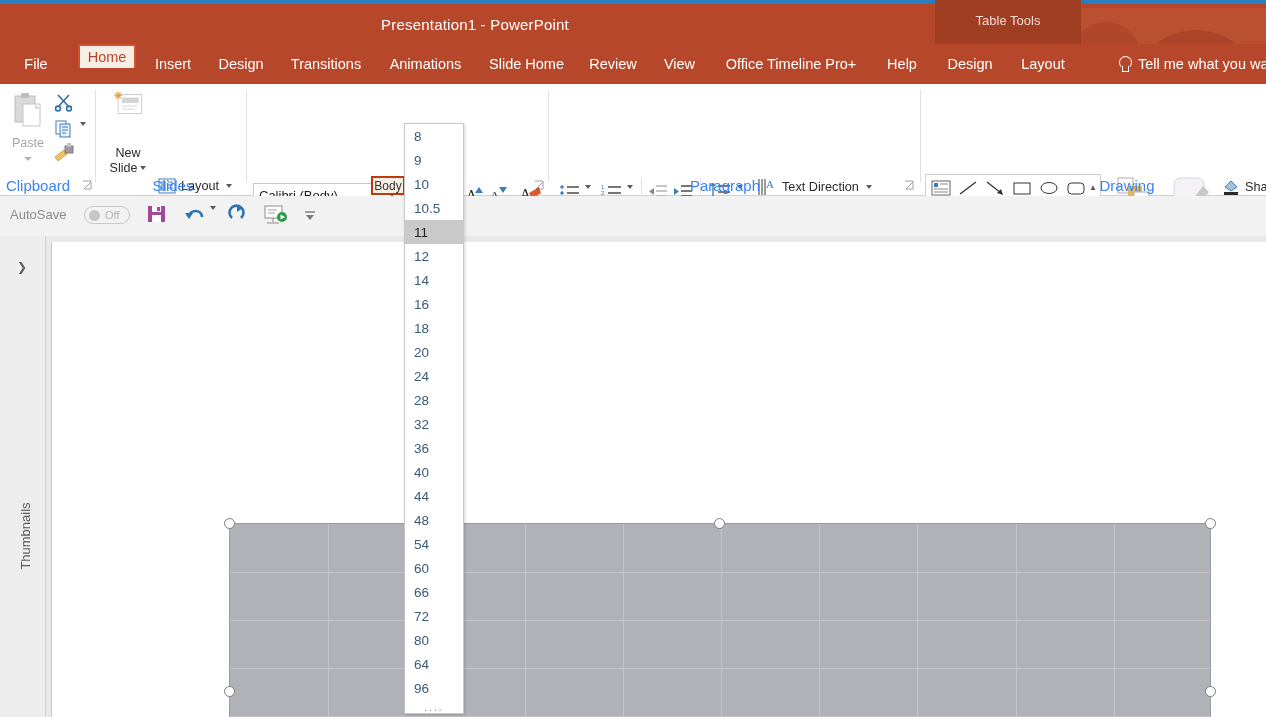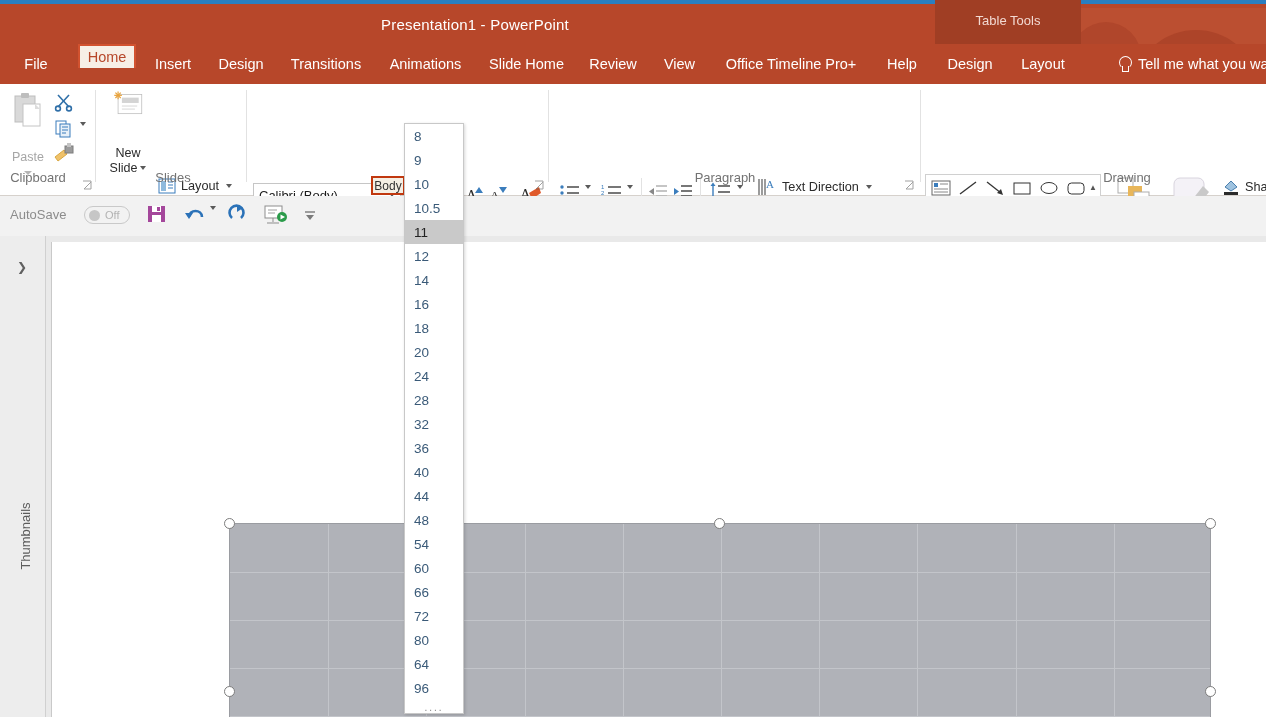--- a/index.html
+++ b/index.html
@@ -66,33 +66,33 @@
 
   
   .ribbon {
     position:absolute; top:84px; left:0; width:1266px; height:112px;
     background:#f7efe6;
     border-bottom:1px solid #d6d1cc;
   }
   .ribbon-inner{ position:absolute; inset:0; background:#ffffff; }
   .grp-sep { position:absolute; top:6px; width:1px; height:92px; background:#e2e2e2; }
   .grp-label {
-    position:absolute; bottom:10px; font-size:13px; color:#737373;
+    position:absolute; bottom:2px; font-size:15px; color:#3b82f6;
     display:flex; align-items:center; justify-content:center; height:16px;
   }
   .dialog-launcher{
     position:absolute; bottom:3px; width:12px; height:12px; opacity:.55;
   }
   .dialog-launcher svg{ display:block; }
 
   
   .paste-btn{ position:absolute; left:6px; top:6px; width:44px; height:86px;
     display:flex; flex-direction:column; align-items:center; }
   .paste-ico{ width:34px; height:40px; position:relative; margin-top:2px;}
-  .paste-label{ font-size:12.5px; color:#a6a6a6; margin-top:18px;}
+  .paste-label{ font-size:12.5px; color:#a6a6a6; margin-top:4px;}
   .paste-caret{ width:0;height:0;border-left:4px solid transparent;border-right:4px solid transparent;
     border-top:4px solid #b5b5b5; margin-top:7px;}
   .mini-ico{ position:absolute; }
 
   
   .newslide{ position:absolute; left:104px; top:6px; width:48px; height:86px;
     display:flex; flex-direction:column; align-items:center;gap:23px;}
   .newslide-label{ font-size:12.5px; color:#2b2b2b; text-align:center; line-height:15px; margin-top:4px;}
   .rbtn{ position:absolute; display:flex; align-items:center; gap:5px; font-size:12.7px; color:#2b2b2b;
      height:24px; white-space:nowrap;}

